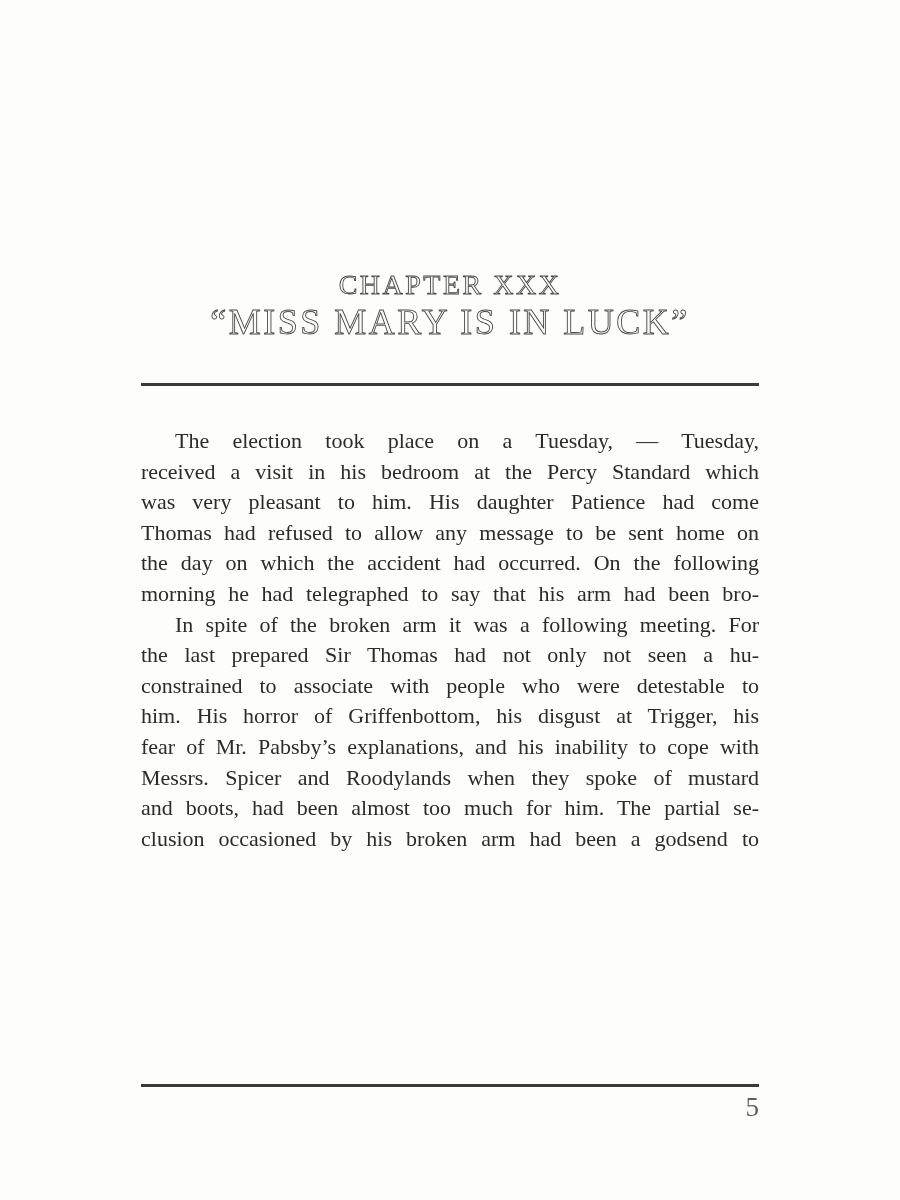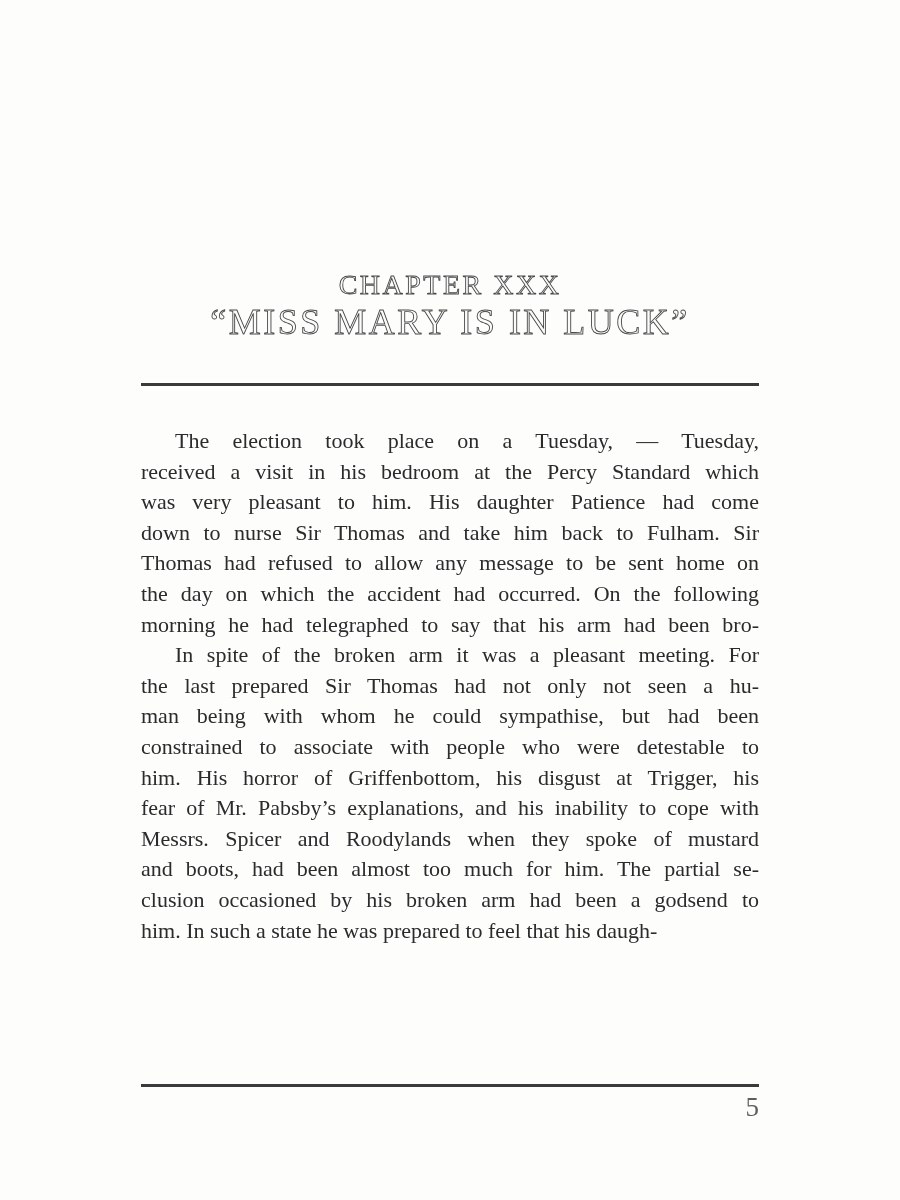--- a/index.html
+++ b/index.html
@@ -82,36 +82,33 @@
       <text class="title-line" x="309" y="66" text-anchor="middle">“MISS MARY IS IN LUCK”</text>
     </svg>
 
     <div class="rule rule-top"></div>
 
     <div class="body-text">
       <div>
         <div class="line first">The election took place on a Tuesday, — Tuesday,</div>
         <div class="line">received a visit in his bedroom at the Percy Standard which</div>
         <div class="line">was very pleasant to him. His daughter Patience had come</div>
-        <div class="line">down to nurse Sir Thomas and take him back to Fulham. Sir</div>
         <div class="line">Thomas had refused to allow any message to be sent home on</div>
         <div class="line">the day on which the accident had occurred. On the following</div>
         <div class="line">morning he had telegraphed to say that his arm had been bro-</div>
       </div>
       <div>
-        <div class="line first">In spite of the broken arm it was a pleasant meeting. For</div>
+        <div class="line first">In spite of the broken arm it was a following meeting. For</div>
         <div class="line">the last prepared Sir Thomas had not only not seen a hu-</div>
-        <div class="line">man being with whom he could sympathise, but had been</div>
         <div class="line">constrained to associate with people who were detestable to</div>
         <div class="line">him. His horror of Griffenbottom, his disgust at Trigger, his</div>
         <div class="line">fear of Mr. Pabsby’s explanations, and his inability to cope with</div>
         <div class="line">Messrs. Spicer and Roodylands when they spoke of mustard</div>
         <div class="line">and boots, had been almost too much for him. The partial se-</div>
         <div class="line">clusion occasioned by his broken arm had been a godsend to</div>
-        <div class="line last">him. In such a state he was prepared to feel that his daugh-</div>
       </div>
     </div>
 
     <div class="rule rule-bottom"></div>
 
     <div class="page-number">5</div>
 
   </div>
 </div>
 

